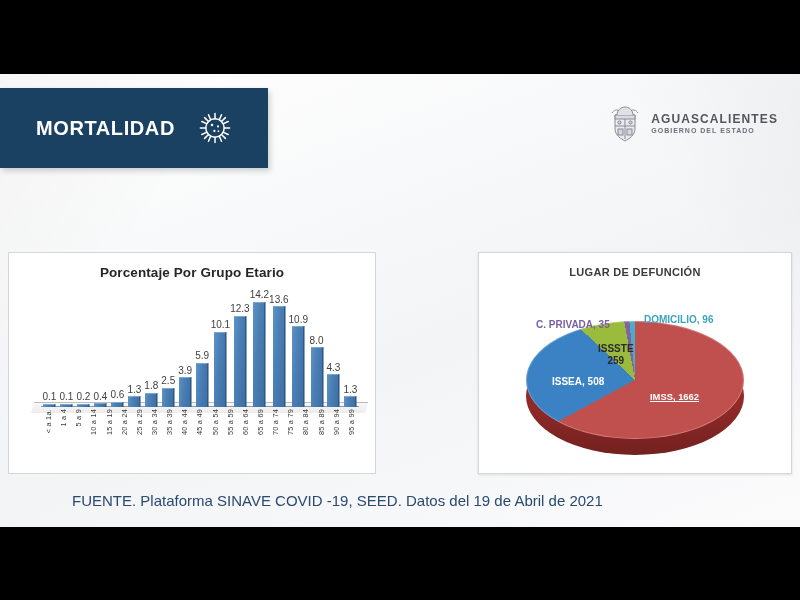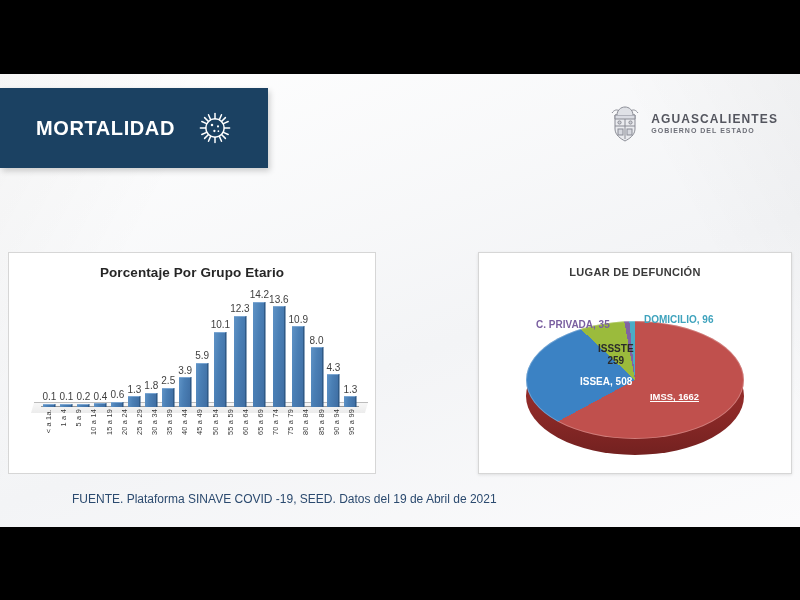--- a/index.html
+++ b/index.html
@@ -125,30 +125,30 @@
         #c0504d 0deg 245.1deg,
         #3b82c4 245.1deg 320.0deg,
         #9bbb3c 320.0deg 358.2deg,
         #8064a2 358.2deg 363.4deg,
         #4bacc6 363.4deg 377.4deg,
         #c0504d 377.4deg 360deg);
     box-shadow:inset 0 0 0 1px rgba(255,255,255,.25);
   }
   .pie-lab{position:absolute;font-size:10px;font-weight:bold;white-space:nowrap;}
   #lab-imss{color:#ffffff;left:124px;top:70px;font-size:9.4px;text-decoration:underline;}
-  #lab-issea{color:#ffffff;left:26px;top:55px;margin-left:28px;}
+  #lab-issea{color:#ffffff;left:26px;top:55px;}
   #lab-issste{
     color:#2a2a2a;left:72px;top:22px;text-align:center;line-height:1.15;
   }
   #lab-privada{color:#7a5fa0;left:10px;top:-2px;}
   #lab-domicilio{color:#3fa3bd;left:118px;top:-7px;}
 
   
   #footer-note{
-    position:absolute;left:72px;top:418px;font-size:12px;color:#2b4a6f;
+    position:absolute;left:72px;top:418px;font-size:15px;color:#2b4a6f;
     white-space:nowrap;z-index:3;
   }
 </style>
 </head>
 <body>
 
 <div id="slide-stage">
   <div id="slide">
 
     <div id="mortalidad-banner">

